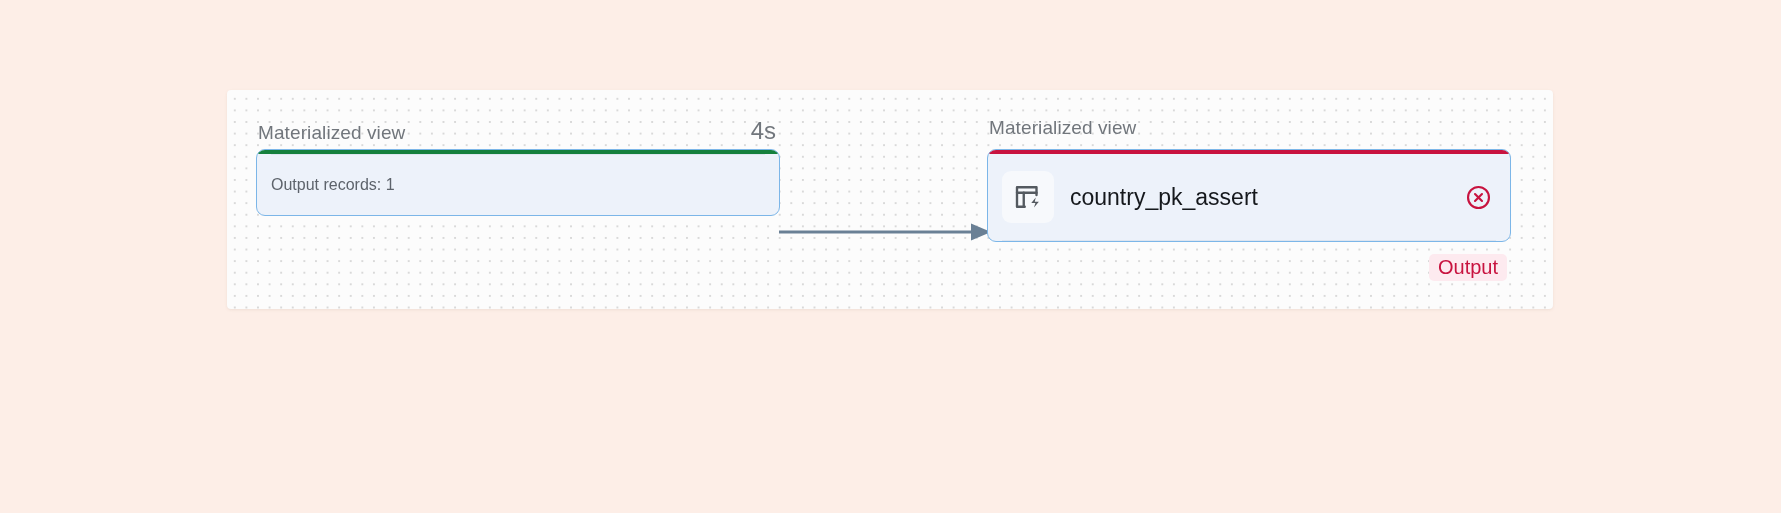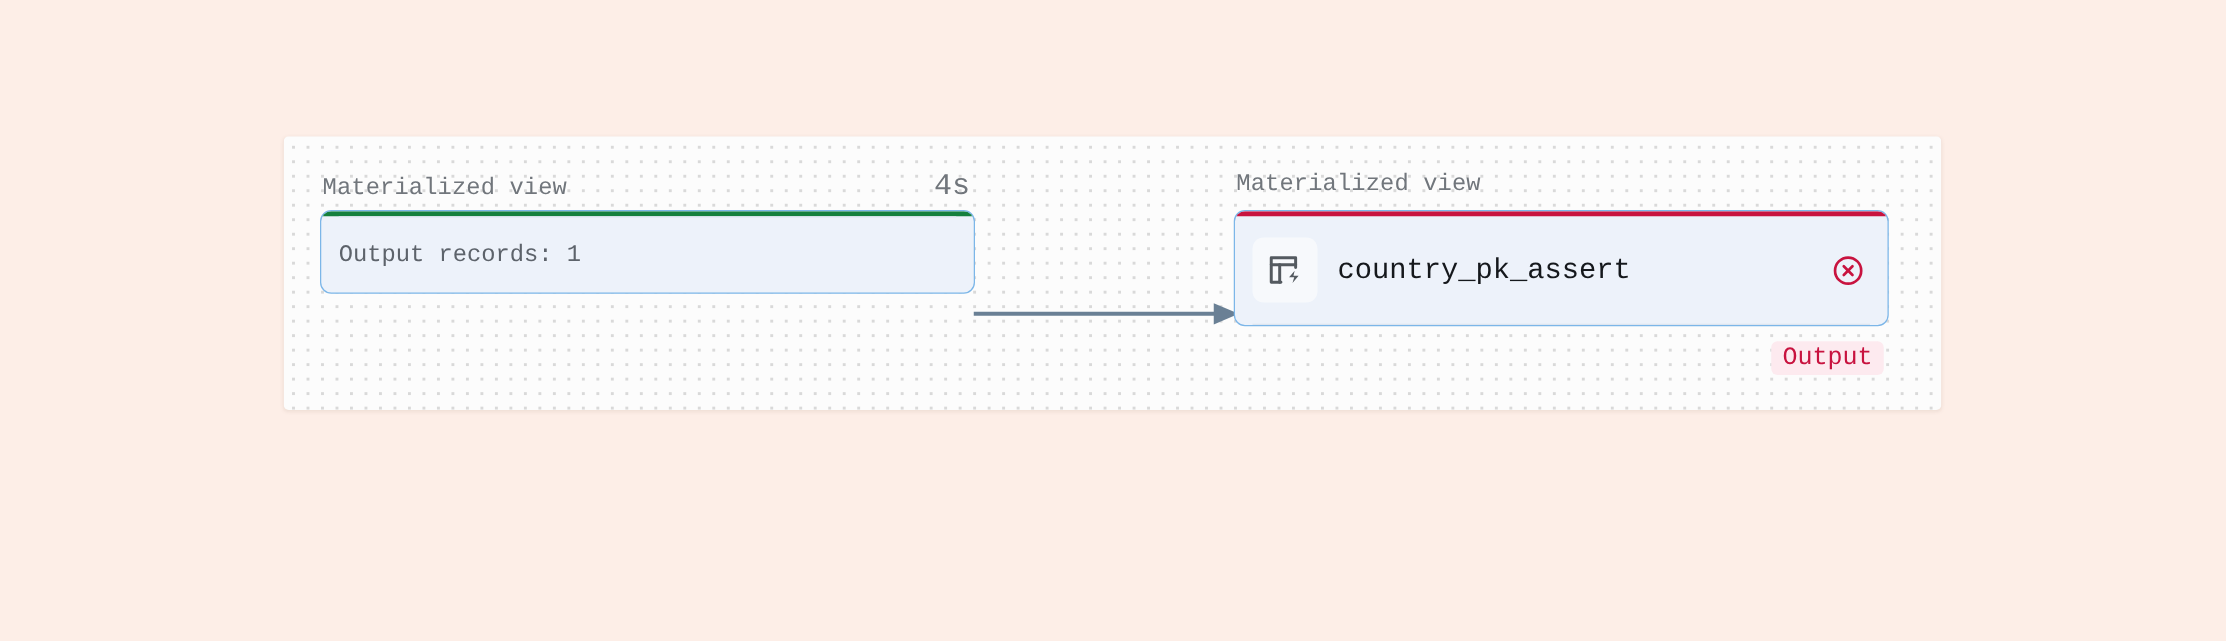--- a/index.html
+++ b/index.html
@@ -11,30 +11,29 @@
     height: 513px;
     background: #fdeee7;
     font-family: "Liberation Sans", sans-serif;
     overflow: hidden;
   }
 
   
   #flow-canvas {
     position: absolute;
     left: 227px;
-    top: 109px;
+    top: 90px;
     width: 1326px;
     height: 219px;
     background-color: #fcfcfc;
     background-image: radial-gradient(#d9d9d9 1.1px, transparent 1.2px);
     background-size: 11.6px 11.6px;
     background-position: 2px 3px;
     border-radius: 4px;
     box-shadow: 0 1px 3px rgba(120, 90, 70, 0.10);
-    font-family: Liberation Mono, monospace;
   }
 
   
   .node-group {
     position: absolute;
   }
   #node-group-counts { left: 29px; top: 27px;  width: 524px; }
   #node-group-assert { left: 760px; top: 27px; width: 524px; }
 
   .node-header {
@@ -116,21 +115,21 @@
 
   .card-bottom {
     display: flex;
     align-items: center;
     justify-content: space-between;
     height: 60px;
     padding: 0 16px 0 14px;
     box-sizing: border-box;
   }
   .output-records {
-    font-size: 19px;
+    font-size: 16px;
     color: #5d636b;
     white-space: nowrap;
   }
   .count-badge {
     display: inline-flex;
     align-items: center;
     gap: 9px;
     background: #f6e2ea;
     border-radius: 7px;
     padding: 5px 14px 5px 12px;

